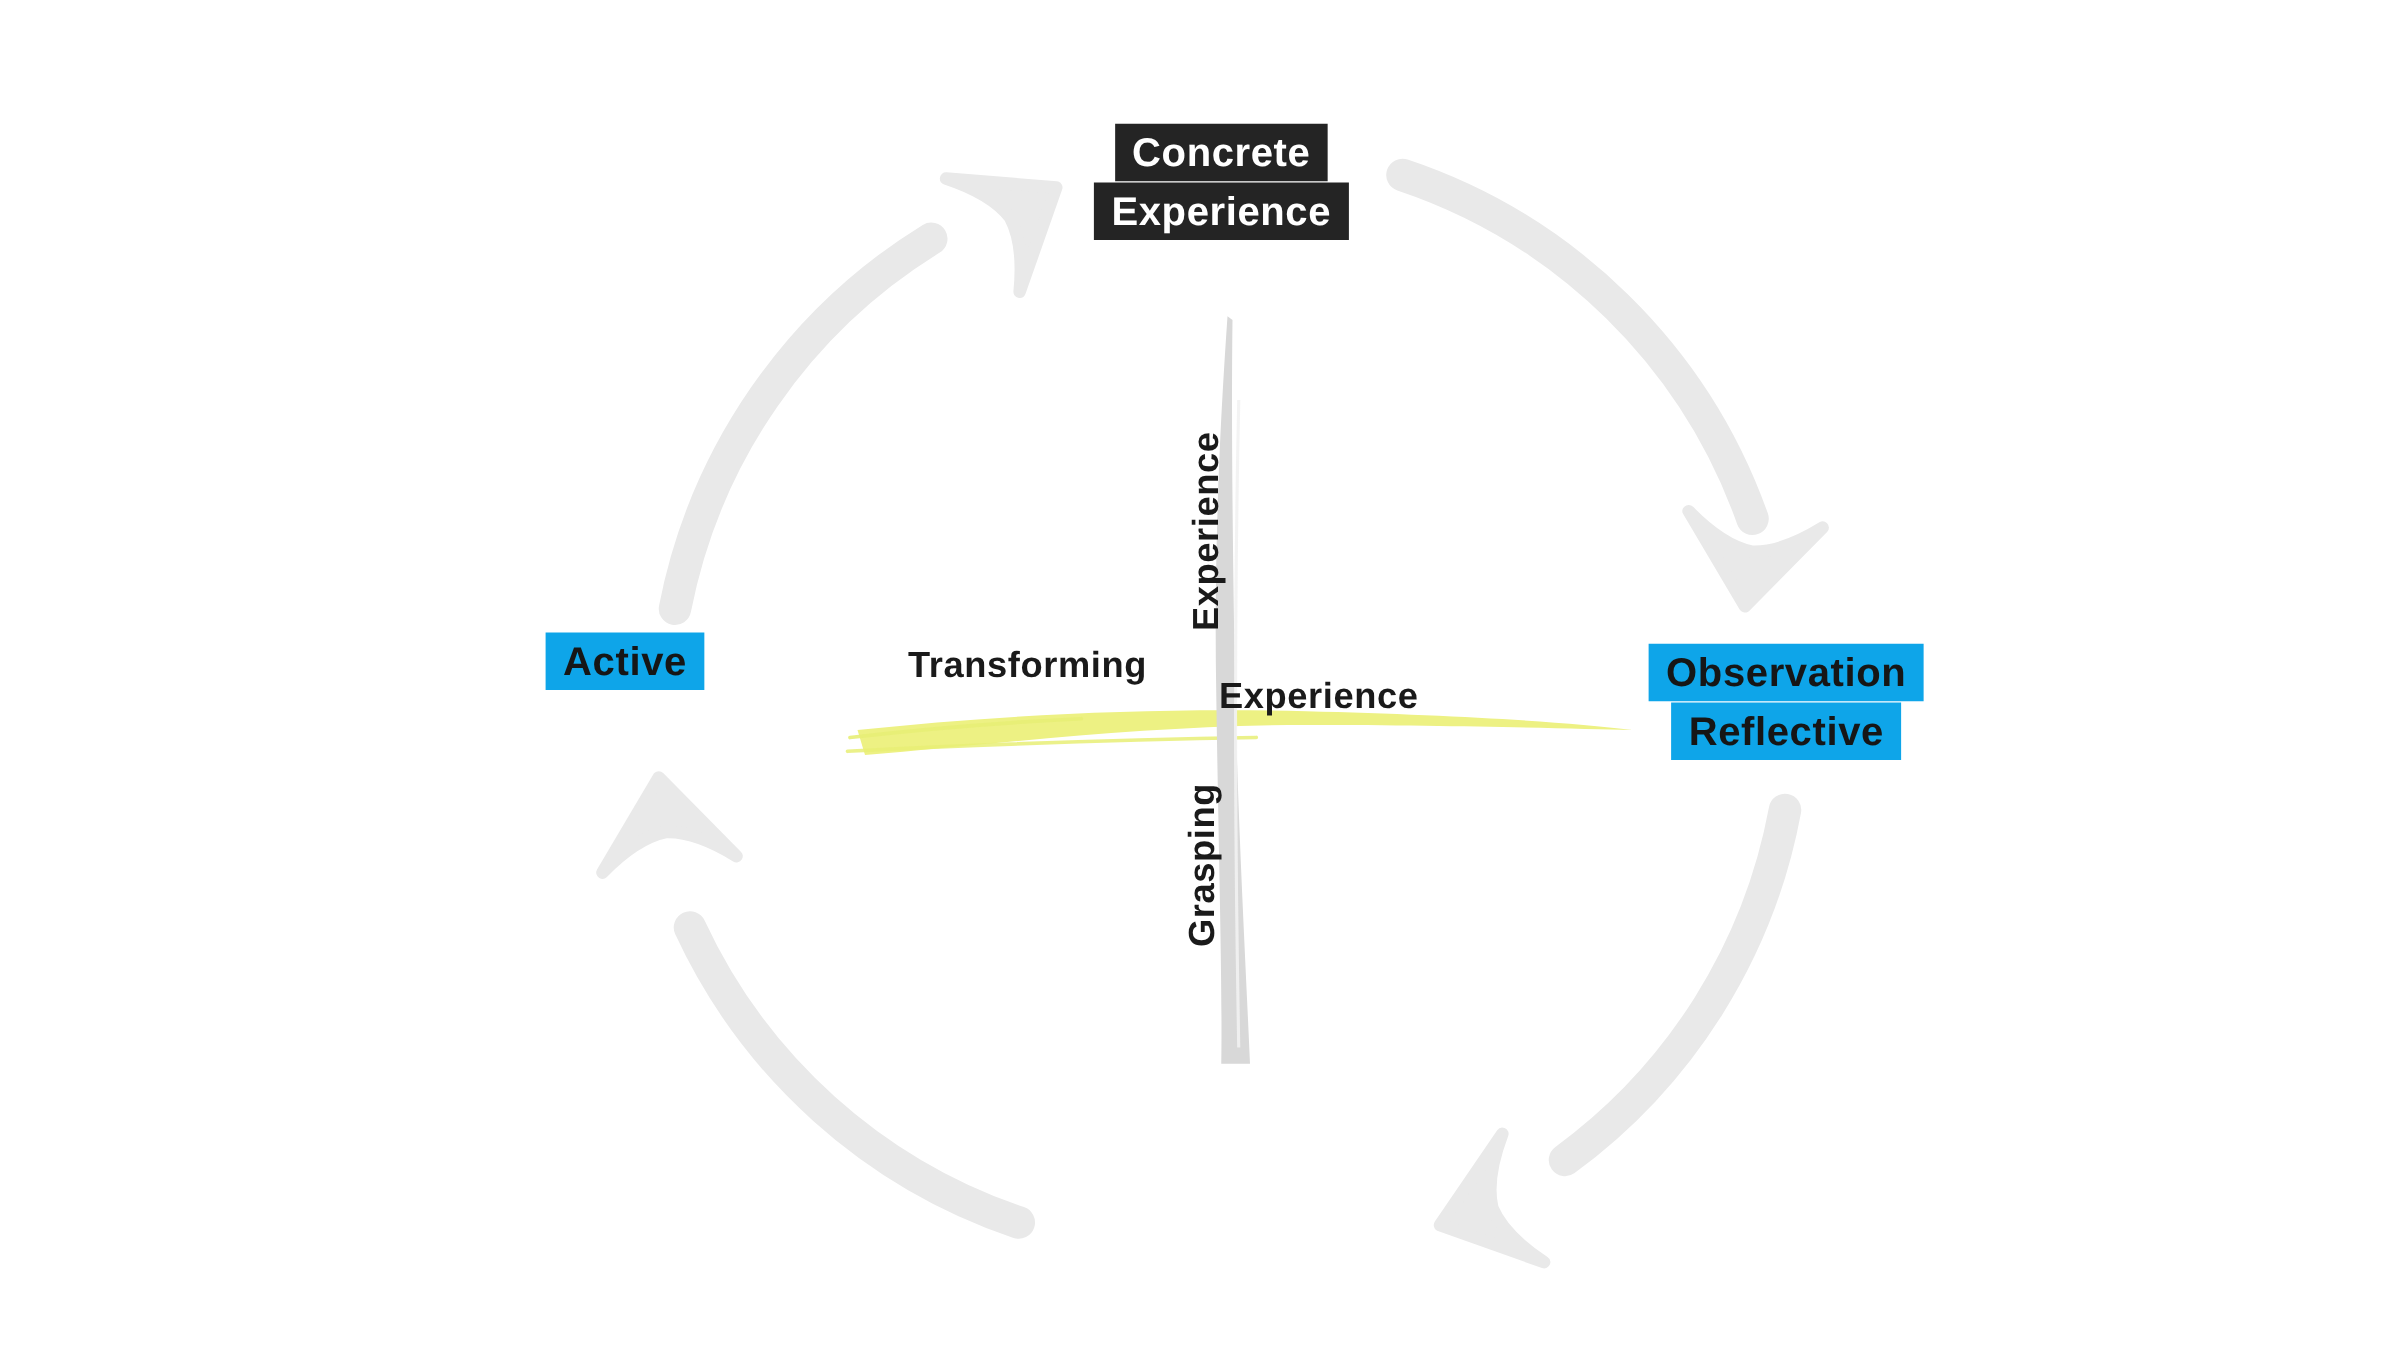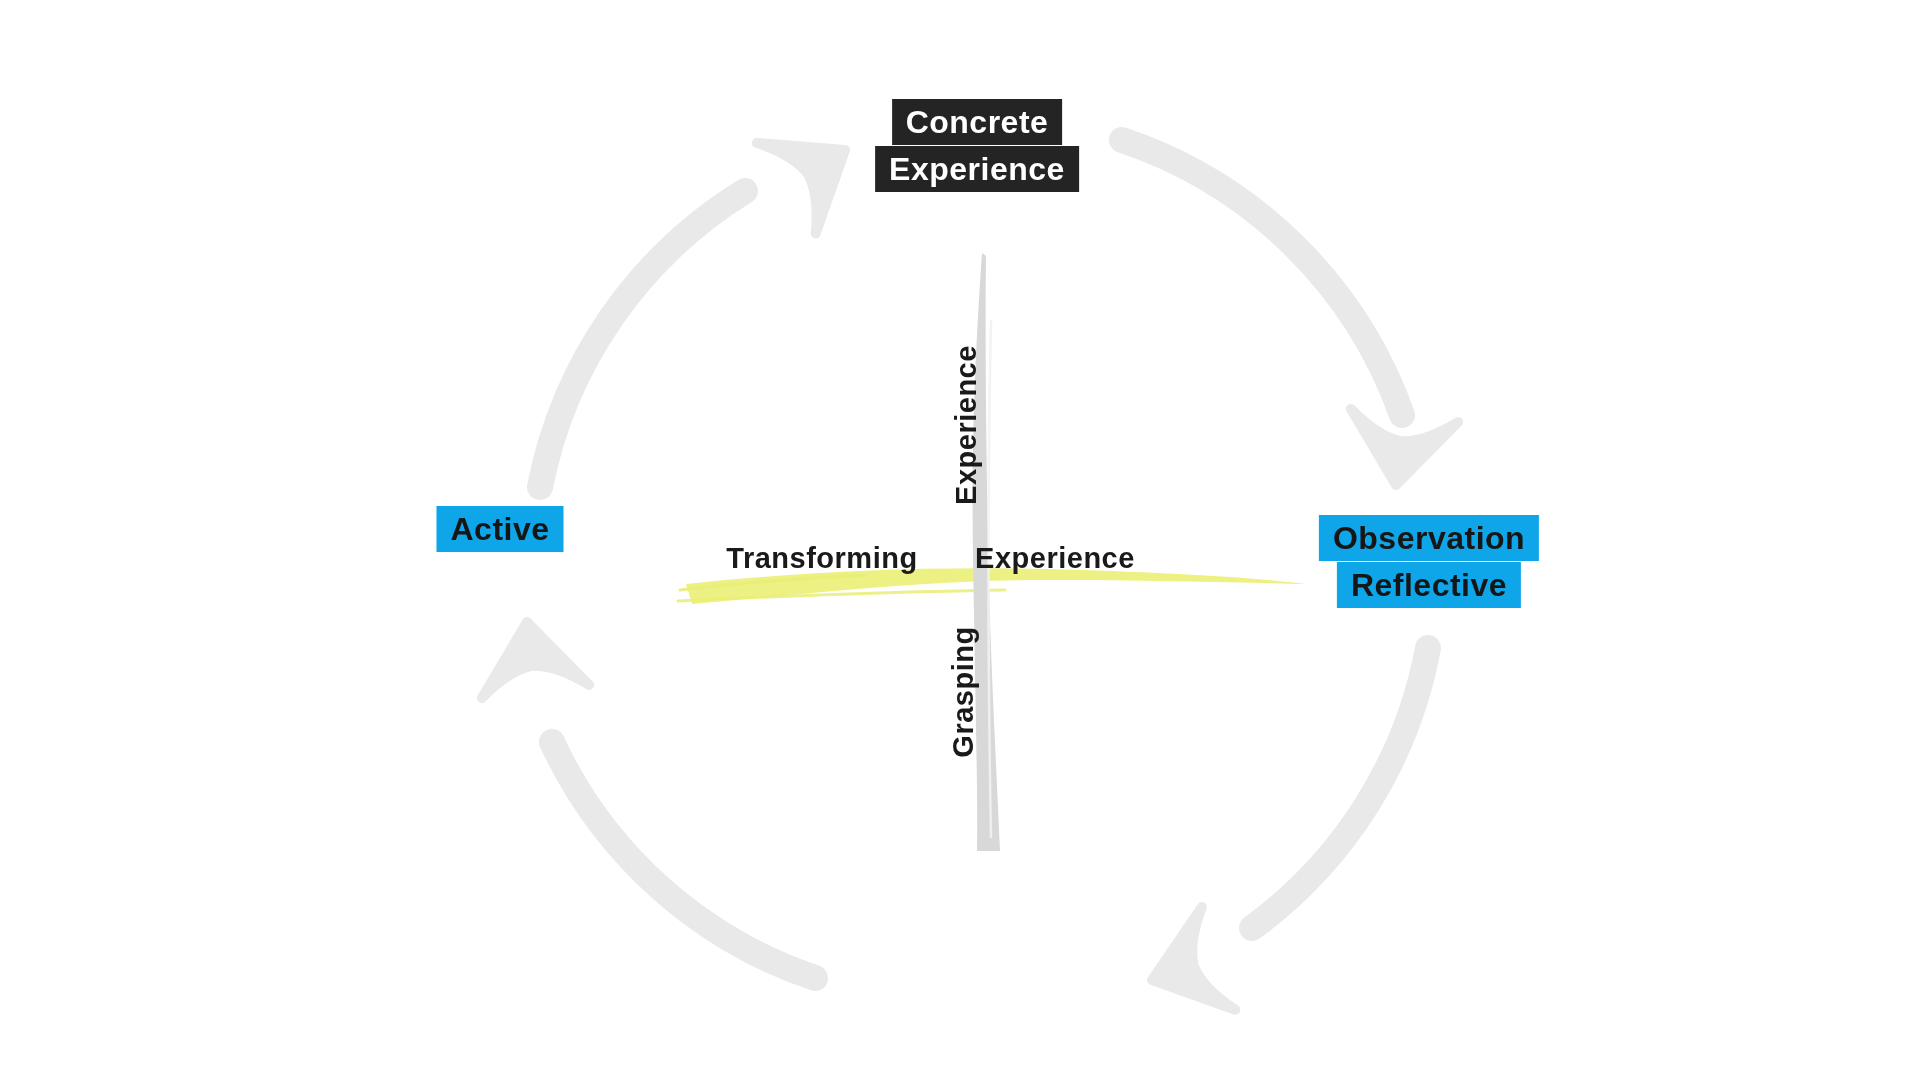--- a/index.html
+++ b/index.html
@@ -102,16 +102,16 @@
     <span class="line"><span class="chip hl">Reflective</span></span>
   </div>
 
 
   <div class="stage" style="left:500px;top:506px;">
     <span class="line"><span class="chip hl">Active</span></span>
   </div>
 
   <div class="axis-label vertical" style="left:966px;top:425px;">Experience</div>
   <div class="axis-label vertical" style="left:963px;top:692px;">Grasping</div>
-  <div class="axis-label" style="left:822px;top:558px;">Transforming</div>
+  <div class="axis-label" style="left:822px;top:533px;">Transforming</div>
   <div class="axis-label" style="left:1055px;top:558px;">Experience</div>
 
 </div>
 
 </body></html>

